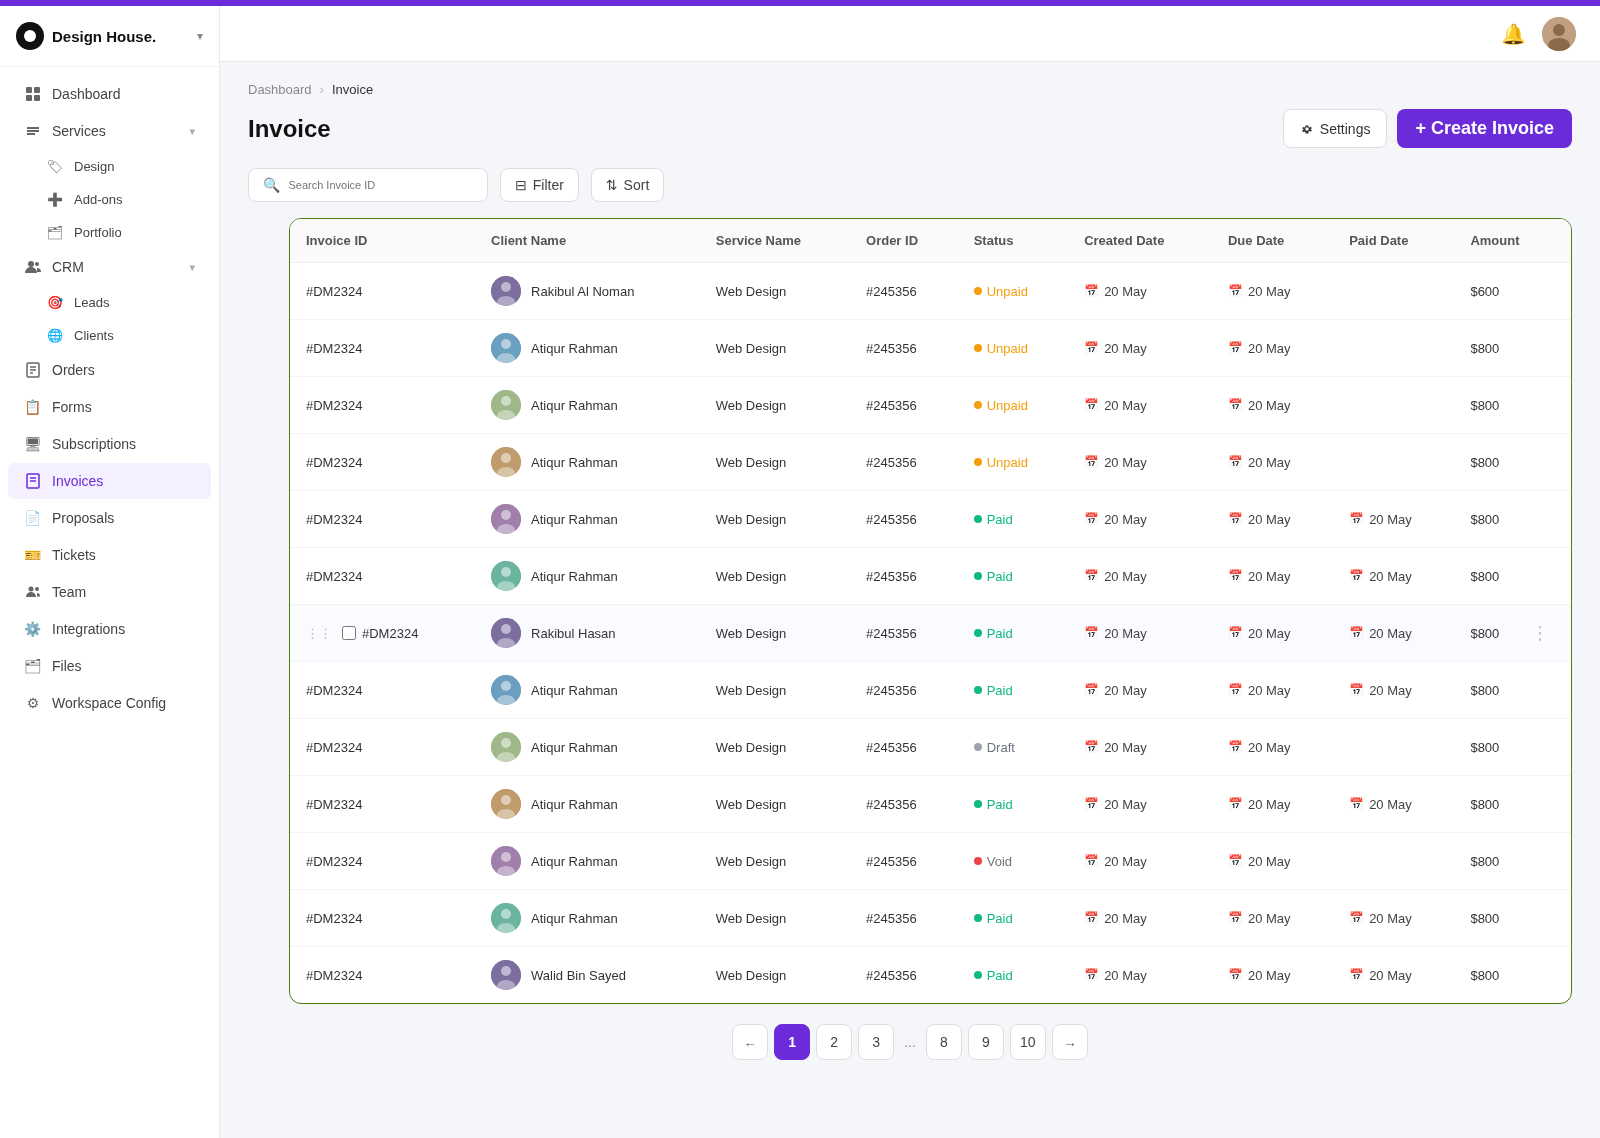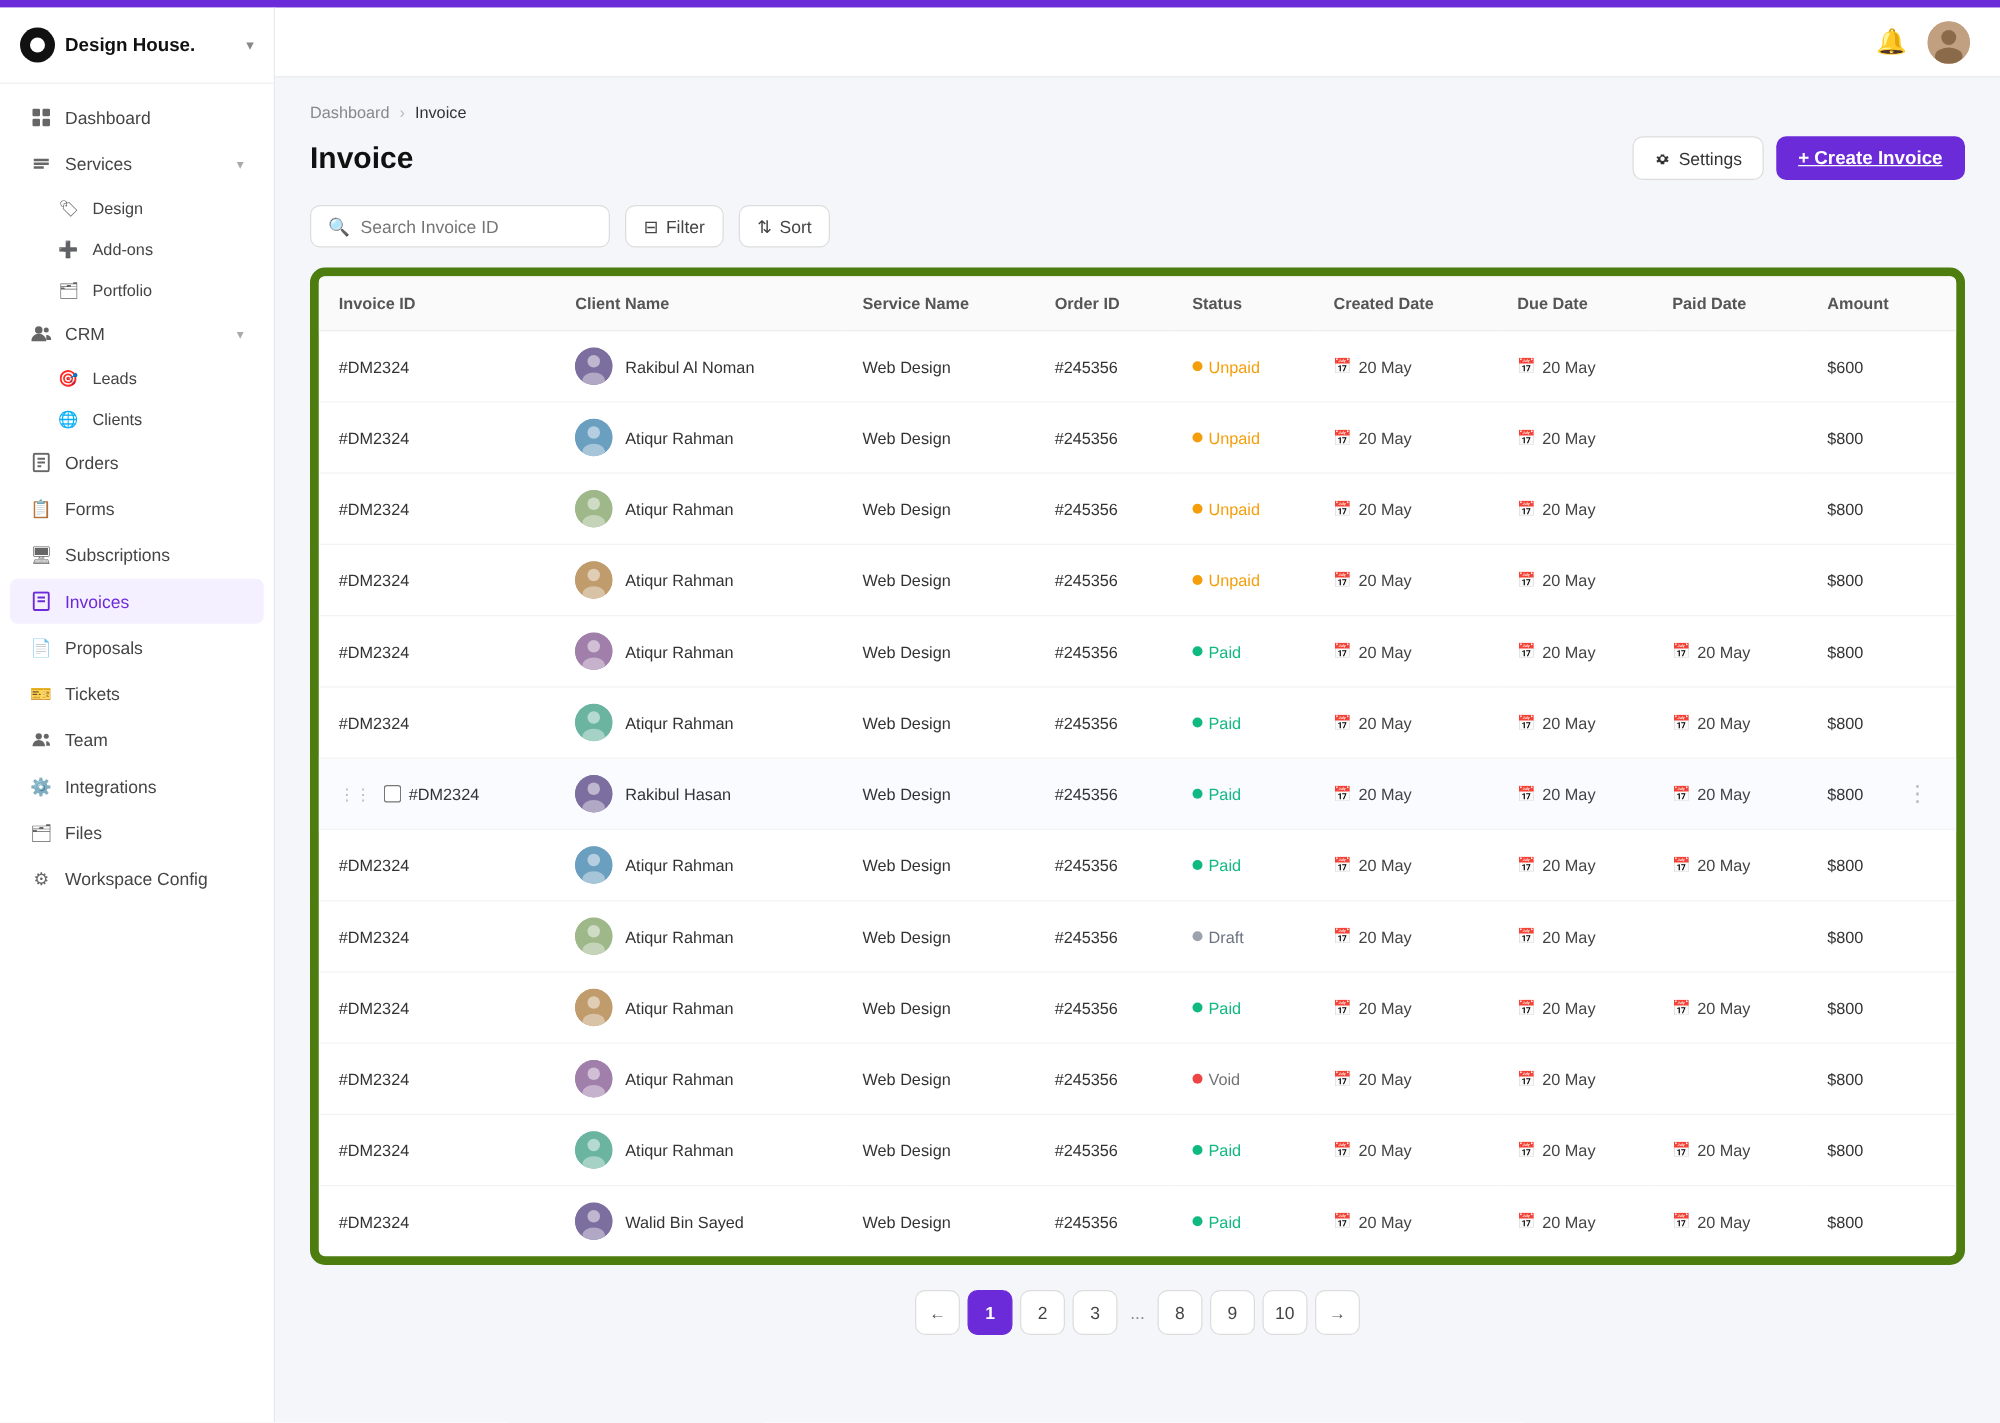--- a/index.html
+++ b/index.html
@@ -45,31 +45,31 @@
     .breadcrumb { display: flex; align-items: center; gap: 8px; font-size: 13px; color: #888; margin-bottom: 12px; }
     .breadcrumb a { color: #888; text-decoration: none; }
     .breadcrumb .sep { color: #bbb; }
     .breadcrumb .current { color: #333; }
 
     
     .page-header { display: flex; align-items: center; justify-content: space-between; margin-bottom: 20px; }
     .page-title { font-size: 24px; font-weight: 700; color: #111; }
     .header-actions { display: flex; gap: 10px; }
     .btn-settings { display: flex; align-items: center; gap: 6px; background: #fff; border: 1px solid #ddd; border-radius: 8px; padding: 8px 16px; cursor: pointer; font-size: 14px; color: #333; }
-    .btn-create { display: flex; align-items: center; gap: 6px; background: #6c2bd9; border: none; border-radius: 8px; padding: 9px 18px; cursor: pointer; font-size: 15px; color: #fff; font-weight: 600; text-decoration: underline; }
+    .btn-create { display: flex; align-items: center; gap: 6px; background: #6c2bd9; border: none; border-radius: 8px; padding: 9px 18px; cursor: pointer; font-size: 18px; color: #fff; font-weight: 600; }
 
     
     .toolbar { display: flex; align-items: center; gap: 12px; margin-bottom: 16px; }
     .search-input { display: flex; align-items: center; gap: 8px; background: #fff; border: 1px solid #ddd; border-radius: 8px; padding: 8px 14px; width: 240px; }
-    .search-input input { border: none; outline: none; font-size: 14px; color: #555; background: transparent; width: 100%; }
+    .search-input input { border: none; outline: none; font-size: 11px; color: #555; background: transparent; width: 100%; }
     .search-icon { color: #aaa; font-size: 14px; }
     .filter-btn, .sort-btn { display: flex; align-items: center; gap: 6px; background: #fff; border: 1px solid #ddd; border-radius: 8px; padding: 8px 14px; cursor: pointer; font-size: 14px; color: #444; }
 
     
-    .table-container { background: #fff; border-radius: 12px; border: 7px solid #4d7c0f; overflow: hidden; }
+    .table-container { background: #fff; border-radius: 12px; border: 1px solid #4d7c0f; overflow: hidden; margin-left: 41px; }
     .data-table { width: 100%; border-collapse: collapse; }
     .data-table thead tr { background: #fafafa; }
     .data-table th { padding: 14px 16px; text-align: left; font-size: 13px; font-weight: 600; color: #555; border-bottom: 1px solid #eee; }
     .data-table td { padding: 13px 16px; font-size: 13px; color: #333; border-bottom: 1px solid #f3f3f3; vertical-align: middle; }
     .data-table tbody tr:last-child td { border-bottom: none; }
 
     .client-cell { display: flex; align-items: center; gap: 10px; }
     .client-avatar { width: 30px; height: 30px; border-radius: 50%; background: #ddd; overflow: hidden; display: flex; align-items: center; justify-content: center; font-size: 11px; color: #666; flex-shrink: 0; }
 
     .status-badge { display: inline-flex; align-items: center; gap: 5px; font-size: 13px; font-weight: 500; }

